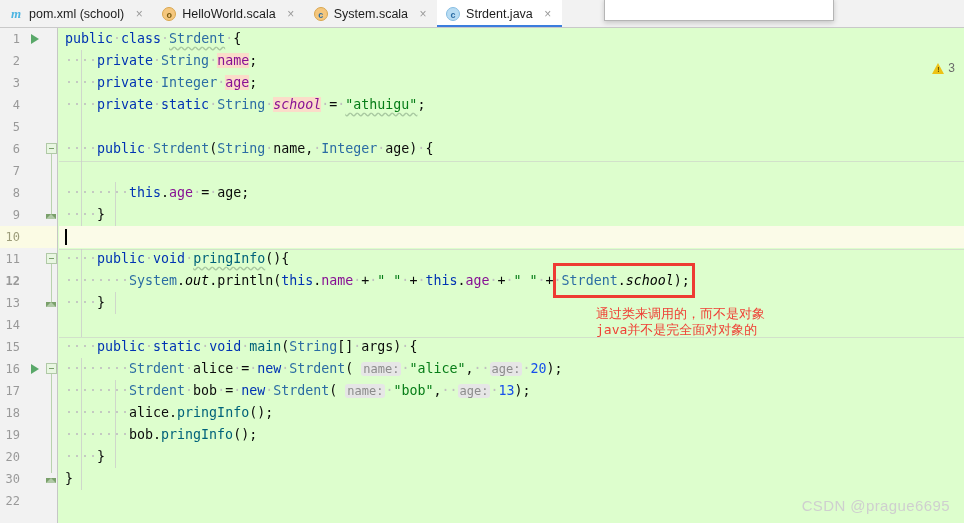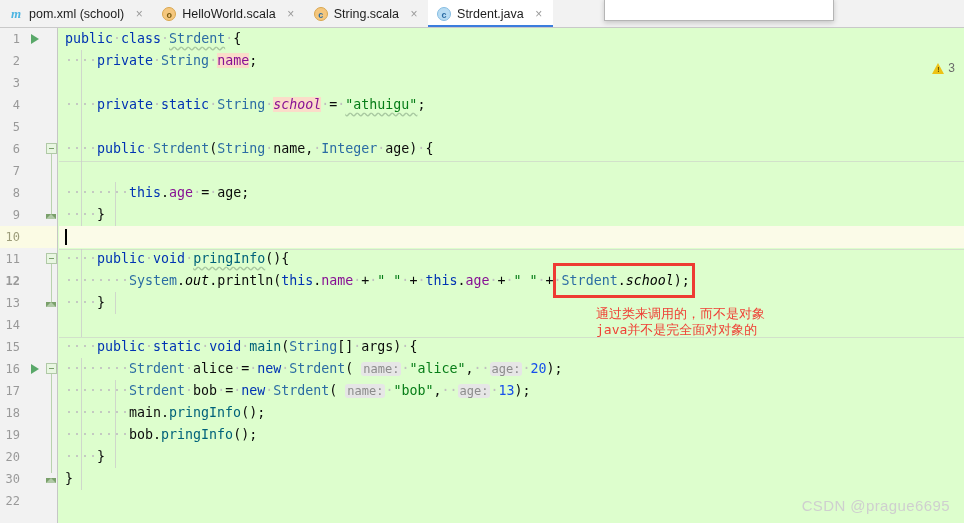--- a/index.html
+++ b/index.html
@@ -193,21 +193,21 @@
     </div>
 
     <div class="tab">
       <span class="ic ic-circle ic-scala-o">o</span>
       <span class="tab-label">HelloWorld.scala</span>
       <span class="tab-close">×</span>
     </div>
 
     <div class="tab">
       <span class="ic ic-circle ic-scala-c">c</span>
-      <span class="tab-label">String.scala</span>
+      <span class="tab-label">System.scala</span>
       <span class="tab-close">×</span>
     </div>
 
     <div class="tab active">
       <span class="ic ic-circle ic-java-c">c</span>
       <span class="tab-label">Strdent.java</span>
       <span class="tab-close">×</span>
     </div>
 
   </div>
@@ -270,20 +270,21 @@
       <div class="indent" style="left:22px;top:221px;height:88px;"></div>
       <div class="indent" style="left:22px;top:330px;height:132px;"></div>
       <div class="indent" style="left:56px;top:154px;height:44px;"></div>
       <div class="indent" style="left:56px;top:264px;height:22px;"></div>
       <div class="indent" style="left:56px;top:352px;height:88px;"></div>
 
       <div class="code" style="top:0px;"><span class="kw">public</span><span class="dot">·</span><span class="kw">class</span><span class="dot">·</span><span class="cls wavy">Strdent</span><span class="dot">·</span><span class="pln">{</span></div>
 
       <div class="code" style="top:22px;"><span class="dot">····</span><span class="kw">private</span><span class="dot">·</span><span class="cls">String</span><span class="dot">·</span><span class="fldbg">name</span><span class="pln">;</span></div>
 
+      <div class="code" style="top:44px;"><span class="dot">····</span><span class="kw">private</span><span class="dot">·</span><span class="cls">Integer</span><span class="dot">·</span><span class="fldbg">age</span><span class="pln">;</span></div>
 
       <div class="code" style="top:66px;"><span class="dot">····</span><span class="kw">private</span><span class="dot">·</span><span class="kw">static</span><span class="dot">·</span><span class="cls">String</span><span class="dot">·</span><span class="statbg">school</span><span class="dot">·</span><span class="pln">=</span><span class="dot">·</span><span class="str wavy">"athuigu"</span><span class="pln">;</span></div>
 
       <div class="code" style="top:88px;"></div>
 
       <div class="code" style="top:110px;"><span class="dot">····</span><span class="kw">public</span><span class="dot">·</span><span class="ctor">Strdent</span><span class="pln">(</span><span class="cls">String</span><span class="dot">·</span><span class="pln">name,</span><span class="dot">·</span><span class="cls">Integer</span><span class="dot">·</span><span class="pln">age)</span><span class="dot">·</span><span class="pln">{</span></div>
 
 
       <div class="code" style="top:154px;"><span class="dot">········</span><span class="kw2">this</span><span class="pln">.</span><span class="fld">age</span><span class="dot">·</span><span class="pln">=</span><span class="dot">·</span><span class="pln">age;</span></div>
 
@@ -299,21 +300,21 @@
       <div class="code" style="top:264px;"><span class="dot">····</span><span class="pln">}</span></div>
 
       <div class="code" style="top:286px;"></div>
 
       <div class="code" style="top:308px;"><span class="dot">····</span><span class="kw">public</span><span class="dot">·</span><span class="kw">static</span><span class="dot">·</span><span class="kw">void</span><span class="dot">·</span><span class="mth">main</span><span class="pln">(</span><span class="cls">String</span><span class="pln">[]</span><span class="dot">·</span><span class="pln">args)</span><span class="dot">·</span><span class="pln">{</span></div>
 
       <div class="code" style="top:330px;"><span class="dot">········</span><span class="cls">Strdent</span><span class="dot">·</span><span class="pln">alice</span><span class="dot">·</span><span class="pln">=</span><span class="dot">·</span><span class="kw">new</span><span class="dot">·</span><span class="ctor">Strdent</span><span class="pln">(&nbsp;</span><span class="hint">name:</span><span class="dot">·</span><span class="str">"alice"</span><span class="pln">,</span><span class="dot">··</span><span class="hint">age:</span><span class="dot">·</span><span class="num">20</span><span class="pln">);</span></div>
 
       <div class="code" style="top:352px;"><span class="dot">········</span><span class="cls">Strdent</span><span class="dot">·</span><span class="pln">bob</span><span class="dot">·</span><span class="pln">=</span><span class="dot">·</span><span class="kw">new</span><span class="dot">·</span><span class="ctor">Strdent</span><span class="pln">(&nbsp;</span><span class="hint">name:</span><span class="dot">·</span><span class="str">"bob"</span><span class="pln">,</span><span class="dot">··</span><span class="hint">age:</span><span class="dot">·</span><span class="num">13</span><span class="pln">);</span></div>
 
-      <div class="code" style="top:374px;"><span class="dot">········</span><span class="pln">main.</span><span class="mth">pringInfo</span><span class="pln">();</span></div>
+      <div class="code" style="top:374px;"><span class="dot">········</span><span class="pln">alice.</span><span class="mth">pringInfo</span><span class="pln">();</span></div>
 
       <div class="code" style="top:396px;"><span class="dot">········</span><span class="pln">bob.</span><span class="mth">pringInfo</span><span class="pln">();</span></div>
 
       <div class="code" style="top:418px;"><span class="dot">····</span><span class="pln">}</span></div>
 
       <div class="code" style="top:440px;"><span class="pln">}</span></div>
 
       <div class="code" style="top:462px;"></div>
 
     </div>

